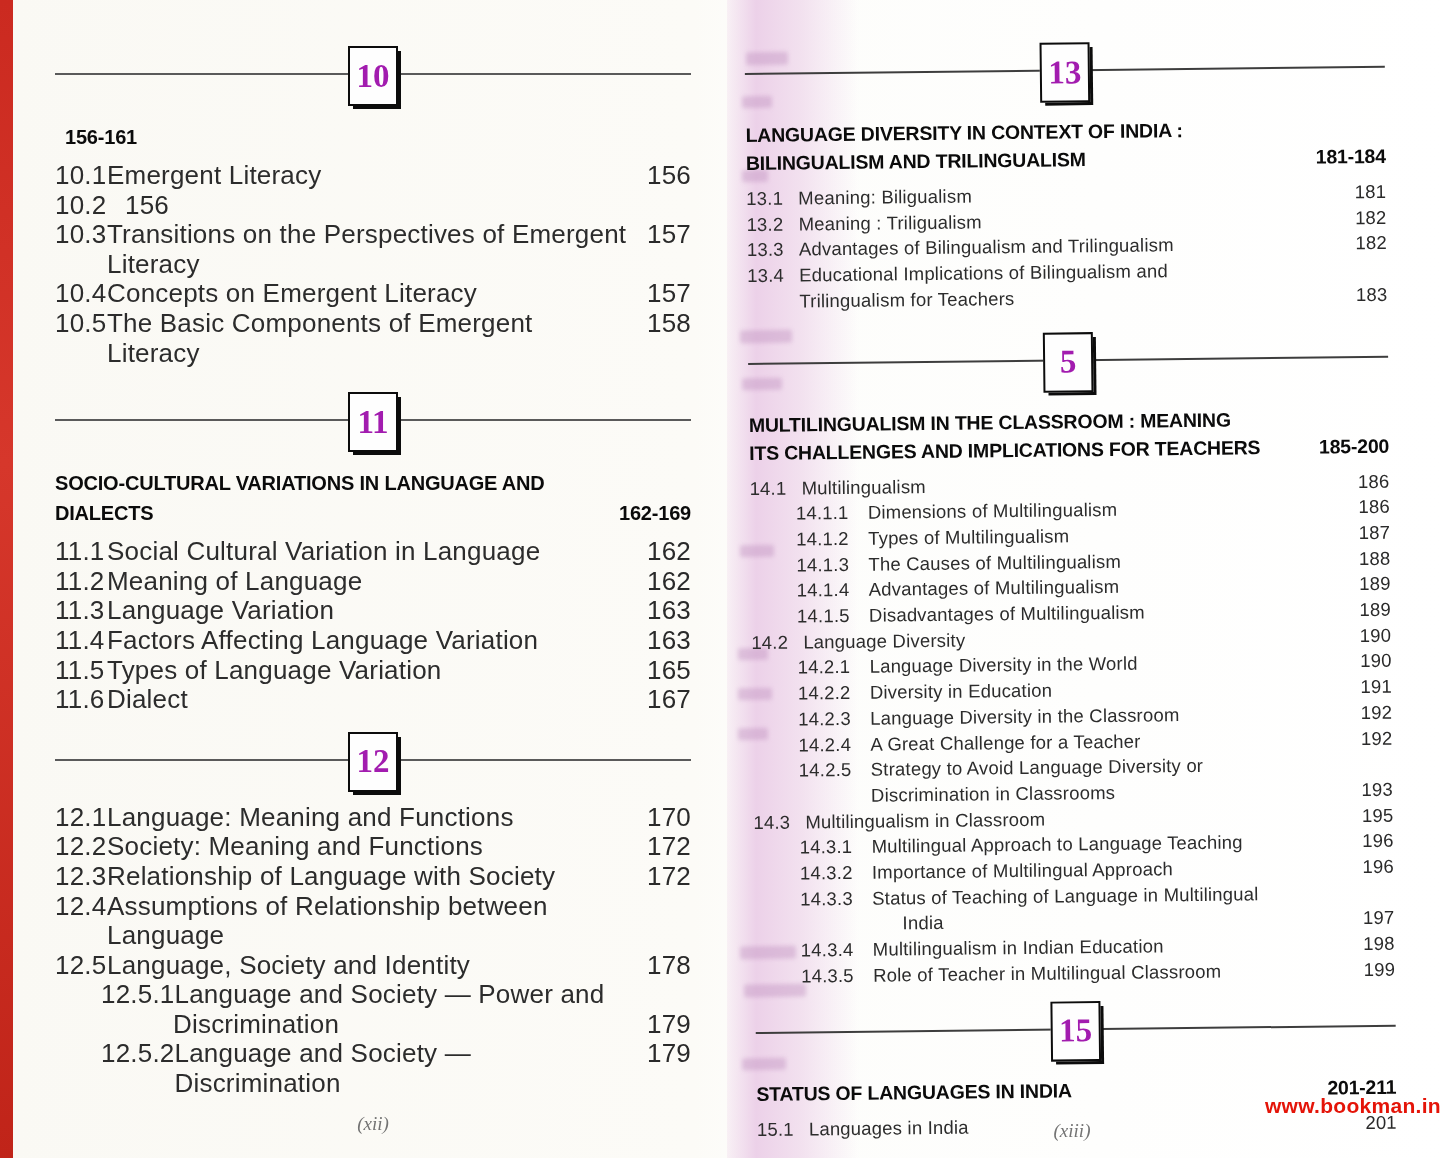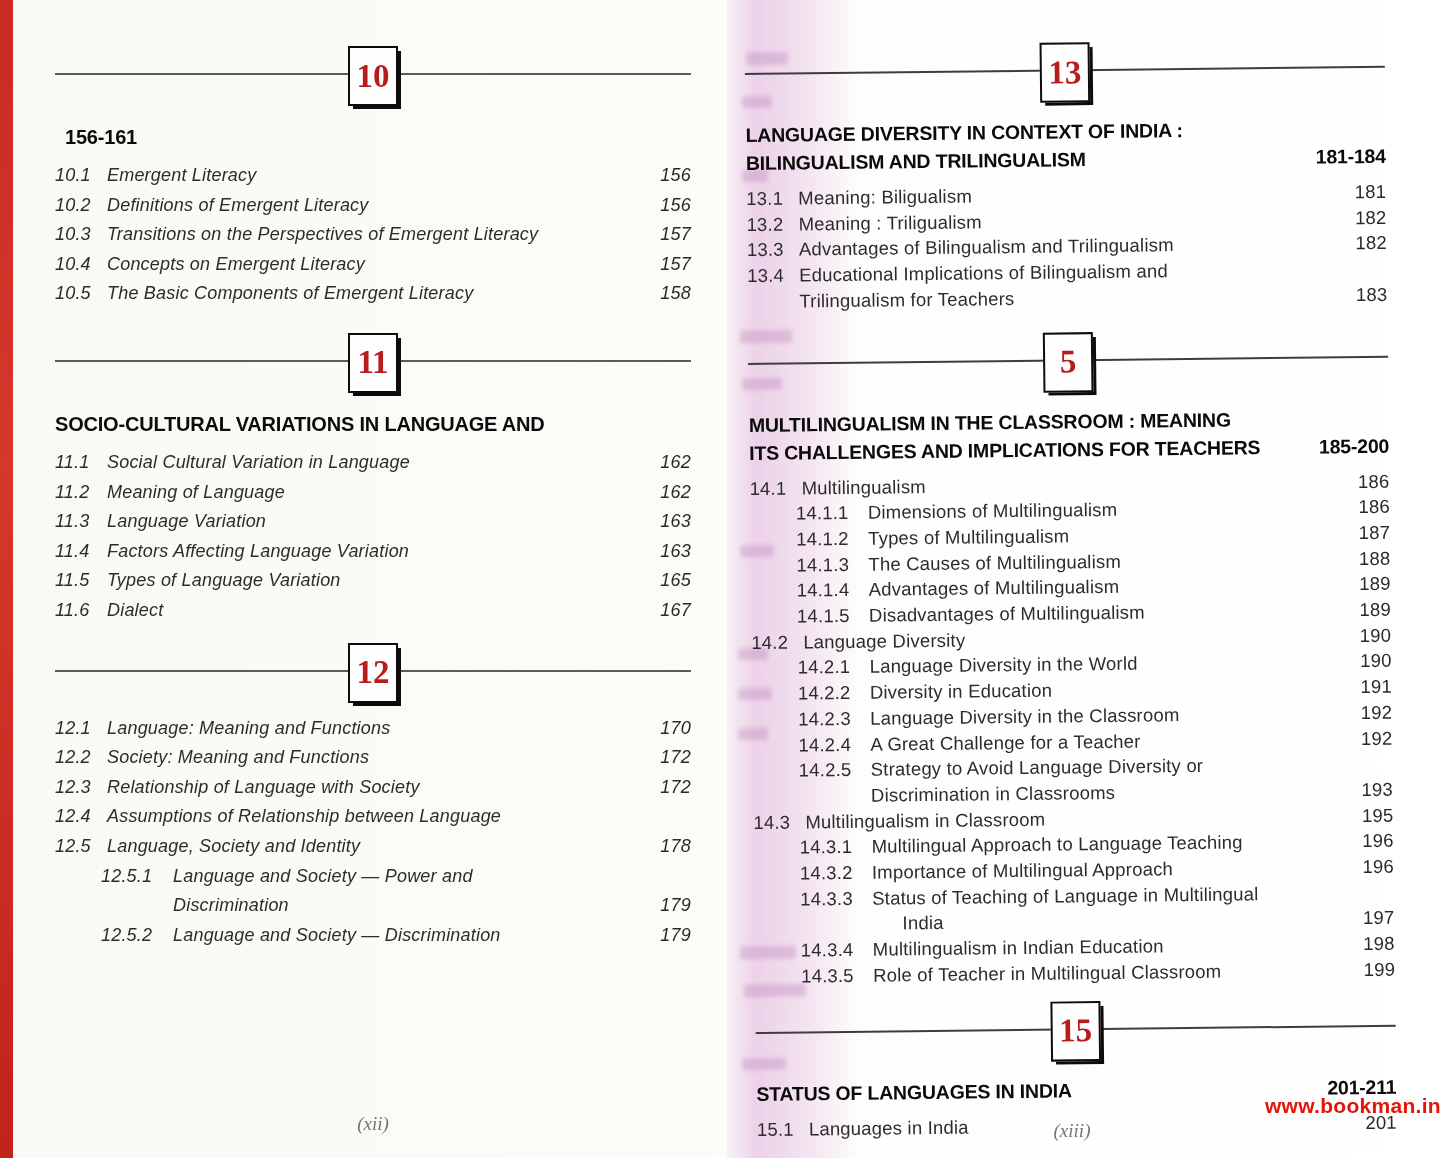--- a/index.html
+++ b/index.html
@@ -22,35 +22,35 @@
   .rp{left:752px;width:640px;top:46px;}
   .rp-tilt{transform:rotate(-0.65deg);transform-origin:0 60%;}
 
   
   .chapdiv{position:relative;height:62px;}
   .rule{position:absolute;left:0;right:0;top:27px;height:2px;background:#5a5a5a;}
   .rp .rule{background:#3d3d3d;}
   .chapbox{position:relative;margin:0 auto;width:46px;height:56px;background:#fefefe;
     border:2px solid #0c0c0c;box-shadow:4px 4px 0 -1px #0c0c0c;
     display:flex;align-items:center;justify-content:center;}
-  .chapnum{font-family:"Liberation Serif","DejaVu Serif",serif;font-weight:bold;font-size:33px;color:#b91c1c;line-height:1;}
+  .chapnum{font-family:"Liberation Serif","DejaVu Serif",serif;font-weight:bold;font-size:33px;color:#a21caf;line-height:1;}
 
   
   .hrow{display:flex;justify-content:space-between;align-items:baseline;
     font-weight:bold;color:#0b0b0b;letter-spacing:-0.2px;}
   .lp .hrow{font-size:20px;line-height:30px;margin:0;}
   .rp .hrow{font-size:19.5px;line-height:28px;}
   .lp .hgroup{margin-top:14px;}
   .rp .hgroup{margin-top:13px;}
   .hrange{font-weight:bold;white-space:nowrap;padding-left:10px;}
 
   
   .items{margin-top:9px;}
   .row{display:flex;align-items:baseline;}
-  .lp .row{font-size:18px;line-height:29.6px;letter-spacing:.2px;color:#2c2c2c;font-style:italic;}
+  .lp .row{font-size:26px;line-height:29.6px;letter-spacing:.2px;color:#2c2c2c;}
   .rp .row{font-size:18.5px;line-height:25.7px;letter-spacing:.2px;color:#2c2c2c;}
   .num{flex:0 0 52px;}
   .txt{flex:1 1 auto;}
   .pg{flex:0 0 62px;text-align:right;color:#2a2a2a;}
   .sub{padding-left:46px;}
   .sub .num{flex:0 0 72px;}
   .pad30{padding-left:30px;}
 
   
   .gap-a{margin-top:24px;}
@@ -99,21 +99,20 @@
       </div>
     </div>
     <div class="items">
       <div class="row">
         <span class="num">10.1</span>
         <span class="txt">Emergent Literacy</span>
         <span class="pg">156</span>
       </div>
       <div class="row">
         <span class="num">10.2</span>
-        <span class="txt">Definitions of Emergent Literacy</span>
         <span class="pg">156</span>
       </div>
       <div class="row">
         <span class="num">10.3</span>
         <span class="txt">Transitions on the Perspectives of Emergent Literacy</span>
         <span class="pg">157</span>
       </div>
       <div class="row">
         <span class="num">10.4</span>
         <span class="txt">Concepts on Emergent Literacy</span>
@@ -132,20 +131,24 @@
       <div class="rule"></div>
       <div class="chapbox">
         <span class="chapnum">11</span>
       </div>
     </div>
     <div class="hgroup">
       <div class="hrow">
         <span>SOCIO-CULTURAL VARIATIONS IN LANGUAGE AND</span>
         <span class="hrange"></span>
       </div>
+      <div class="hrow">
+        <span>DIALECTS</span>
+        <span class="hrange">162-169</span>
+      </div>
     </div>
     <div class="items">
       <div class="row">
         <span class="num">11.1</span>
         <span class="txt">Social Cultural Variation in Language</span>
         <span class="pg">162</span>
       </div>
       <div class="row">
         <span class="num">11.2</span>
         <span class="txt">Meaning of Language</span>

